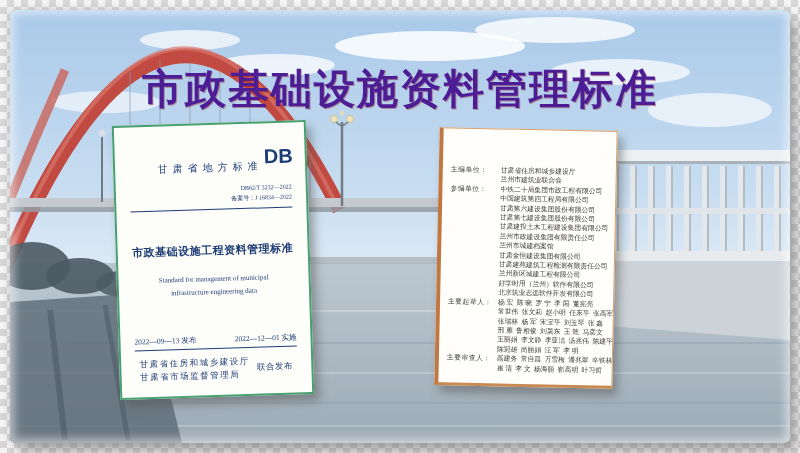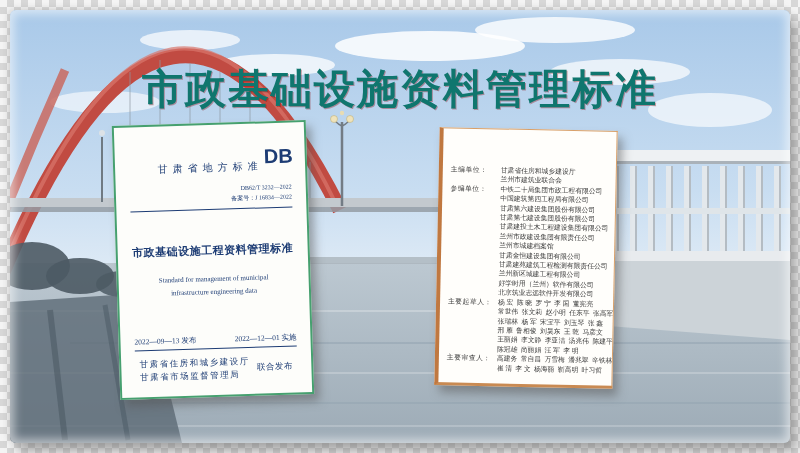--- a/index.html
+++ b/index.html
@@ -13,21 +13,21 @@
     position:absolute;left:10px;top:10px;width:780px;height:433px;
     border-radius:6px;overflow:hidden;
     box-shadow:7px 9px 12px rgba(110,110,110,.55), -2px -2px 6px rgba(170,170,170,.35);
   }
   .photo svg{position:absolute;inset:0;width:100%;height:100%;}
   .photo-feather{position:absolute;inset:0;border-radius:6px;pointer-events:none;
     box-shadow:inset 0 0 10px 4px rgba(255,255,255,.55);}
   
   .slide-title{
     position:absolute;left:0;right:0;top:62px;text-align:center;
-    font-size:41px;font-weight:bold;letter-spacing:2px;color:#0f766e;
+    font-size:41px;font-weight:bold;letter-spacing:2px;color:#4c1d95;
     text-shadow:1px 1px 0 rgba(140,0,0,.35);
     font-family:"Liberation Sans","DejaVu Sans",sans-serif;white-space:nowrap;
   }
   
   .cover{
     position:absolute;left:116px;top:123px;width:194px;height:274px;
     transform:rotate(-1.8deg);transform-origin:center;
     background:#fdfdfa;border:2px solid #46a06f;box-sizing:border-box;
     box-shadow:5px 7px 10px rgba(85,85,85,.5);
     color:#1d3c74;font-family:"Liberation Serif","DejaVu Serif",serif;

